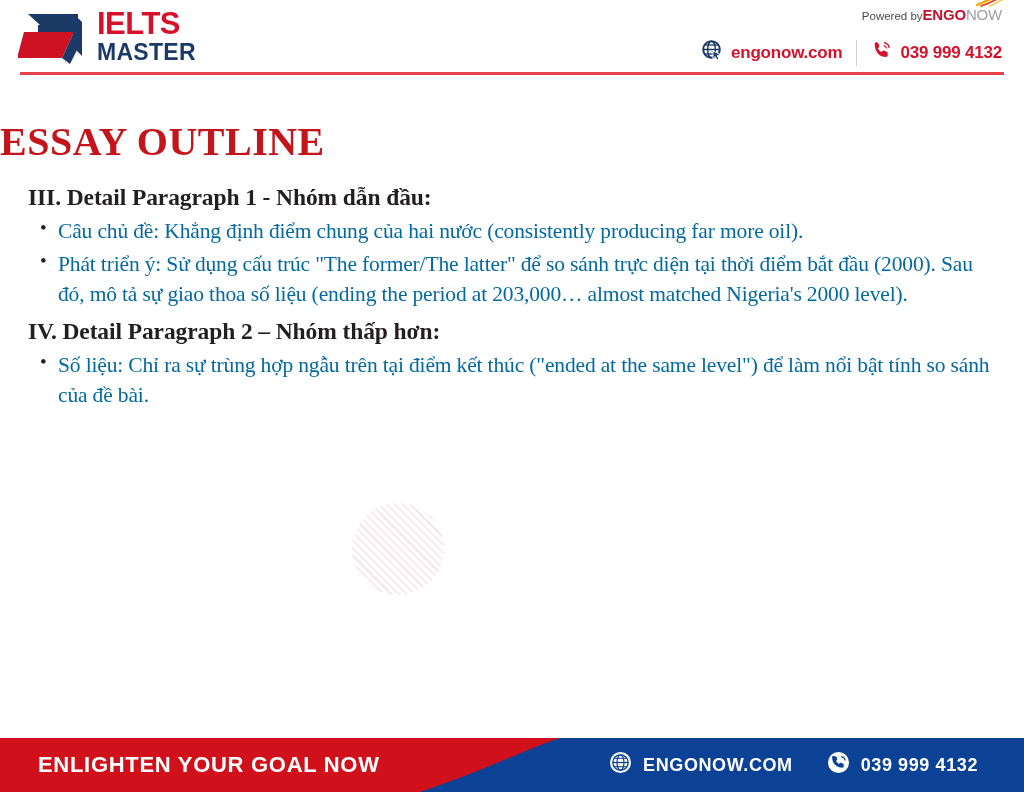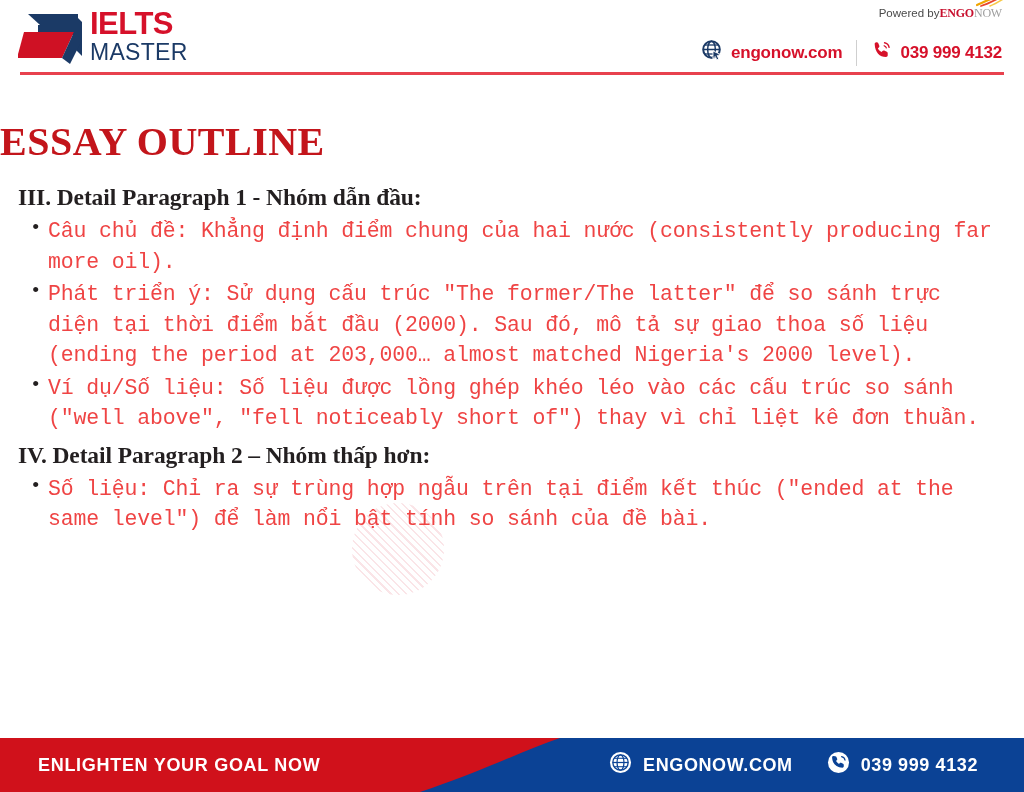--- a/index.html
+++ b/index.html
@@ -10,47 +10,47 @@
     position:relative;
     overflow:hidden;
   }
 
   
   .header {
     position:absolute; top:0; left:0; width:1024px; height:78px;
   }
   .logo-block {
     position:absolute; left:18px; top:8px;
-    display:flex; align-items:center; justify-content:flex-end;
+    display:flex; align-items:center; gap:7px;justify-content:flex-end;
   }
   .logo-mark { width:72px; height:56px; flex:0 0 auto; }
   .logo-text {
     font-family:"Liberation Sans", sans-serif;
     line-height:1.0;
   }
   .logo-ielts {
     font-size:31px; font-weight:bold; color:#d6112a;
     letter-spacing:-0.5px; display:block;
   }
   .logo-master {
-    font-size:23px; font-weight:normal; color:#1b3a66;
+    font-size:23px; font-weight:bold; color:#1b3a66;
     letter-spacing:0.3px; display:block; margin-top:2px;
   }
 
   .powered {
     position:absolute; right:22px; top:6px;
     display:flex; align-items:baseline; 
   }
   .powered-by {
     font-family:"Liberation Sans", sans-serif;
     font-size:11.5px; color:#4a4a4a;
   }
   .powered-logo {
-    font-family:Liberation Serif, serif;
-    font-size:12px; position:relative; letter-spacing:-0.2px;
+    font-family:Liberation Sans, sans-serif;
+    font-size:15px; position:relative; letter-spacing:-0.2px;
   }
   .pw-engo { color:#c8102e; font-weight:bold; }
   .pw-now  { color:#9e9e9e; font-weight:normal; }
   .pw-swoosh { position:absolute; right:-4px; top:-13px; }
 
   .contact-row {
     position:absolute; right:22px; top:40px;
     display:flex; align-items:center; gap:14px;
   }
   .contact-item {
@@ -71,37 +71,37 @@
   .title {
     position:absolute; top:118px; left:0; width:1024px;
     font-family:"Liberation Serif", serif;
     font-weight:bold; font-size:40px; color:#c3151b;
     letter-spacing:0.5px;
   }
 
   
   .content {
     position:absolute; left:0; top:184px; width:1024px;
-    padding:0 20px 0 12px;
+    padding:0 20px 0 22px;
   }
   .section { margin-bottom:2px; }
   .section + .section { margin-top:8px; }
   .sec-head {
     font-family:"Liberation Serif", serif;
     font-weight:bold; font-size:23.5px; color:#231f20;
     letter-spacing:-0.1px;
     margin-left:6px;
     margin-bottom:5px;
   }
   ul.bullets { list-style:none; margin:0; padding:0; }
   ul.bullets > li {
     position:relative;
     padding-left:36px;
-    font-family:Liberation Mono, monospace;
-    font-size:21.5px; color:#ef4444;
+    font-family:Liberation Serif, serif;
+    font-size:21.5px; color:#0369a1;
     line-height:1.42;
     margin-bottom:2px;
     letter-spacing:-0.15px;
   }
   ul.bullets > li::before {
     content:"\2022";
     position:absolute; left:18px; top:-1px;
     font-size:19px; color:#231f20;
   }
 
@@ -128,21 +128,21 @@
   .footer-navy {
     position:absolute; inset:0; background:#0b4295;
   }
   .footer-curve {
     position:absolute; left:0; top:0; height:54px; width:640px;
   }
   .footer-tagline {
     position:absolute; left:38px; top:0; height:54px;
     display:flex; align-items:center;
     font-family:"Liberation Sans", sans-serif;
-    font-size:18px; font-weight:bold; color:#ffffff;
+    font-size:22px; font-weight:bold; color:#ffffff;
     letter-spacing:0.7px;
     z-index:3;
   }
   .footer-right {
     position:absolute; right:46px; top:0; height:54px;
     display:flex; align-items:center; gap:34px;
     z-index:3;
   }
   .footer-item {
     display:flex; align-items:center; gap:11px;
@@ -220,21 +220,20 @@
 
 <div class="watermark"></div>
 
 <div class="content">
 
   <div class="section">
     <div class="sec-head">III. Detail Paragraph 1 - Nhóm dẫn đầu:</div>
     <ul class="bullets">
       <li>Câu chủ đề: Khẳng định điểm chung của hai nước (consistently producing far more oil).</li>
       <li>Phát triển ý: Sử dụng cấu trúc "The former/The latter" để so sánh trực diện tại thời điểm bắt đầu (2000). Sau đó, mô tả sự giao thoa số liệu (ending the period at 203,000… almost matched Nigeria's 2000 level).</li>
-      <li>Ví dụ/Số liệu: Số liệu được lồng ghép khéo léo vào các cấu trúc so sánh ("well above", "fell noticeably short of") thay vì chỉ liệt kê đơn thuần.</li>
     </ul>
   </div>
 
   <div class="section">
     <div class="sec-head">IV. Detail Paragraph 2 – Nhóm thấp hơn:</div>
     <ul class="bullets">
       <li>Số liệu: Chỉ ra sự trùng hợp ngẫu trên tại điểm kết thúc ("ended at the same level") để làm nổi bật tính so sánh của đề bài.</li>
     </ul>
   </div>
 

